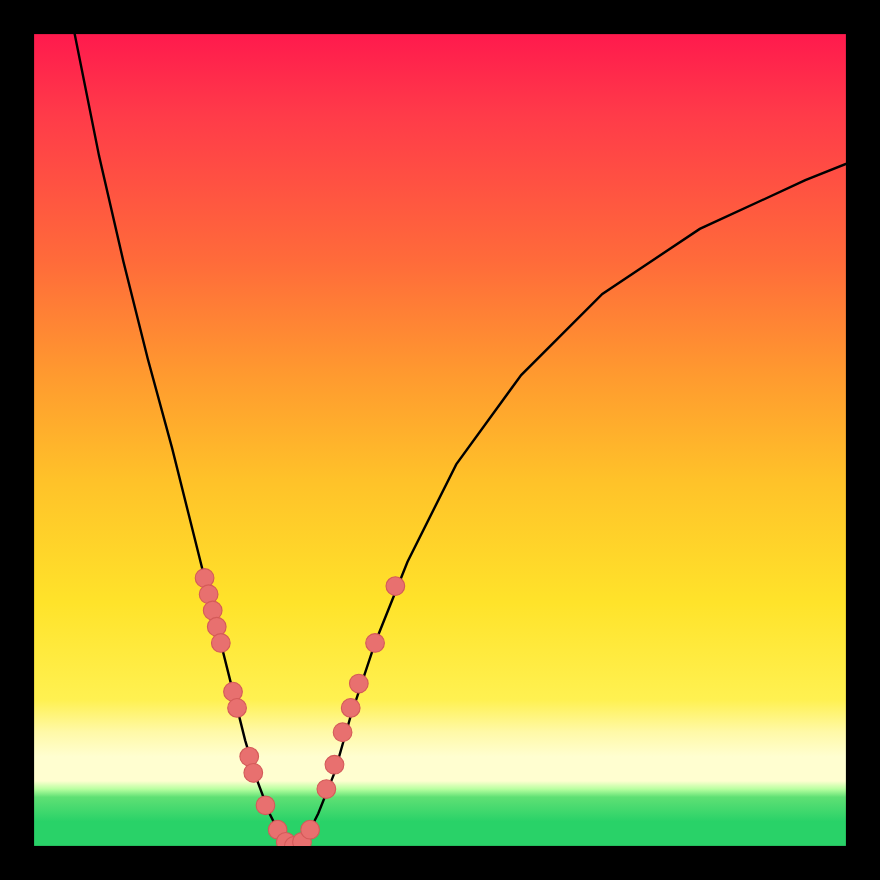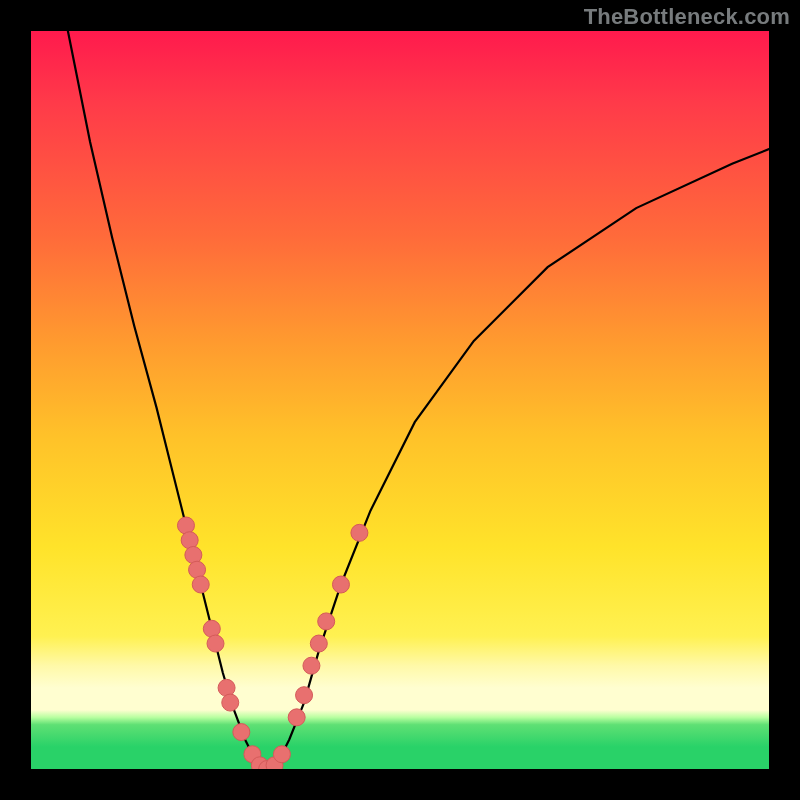--- a/index.html
+++ b/index.html
@@ -68,21 +68,20 @@
     font-weight: 600;
     color: #777b7d;
     letter-spacing: 0.2px;
     user-select: none;
   }
 </style>
 </head>
 <body>
 
 <div class="chart-wrap">
-  <div class="watermark">TheBottleneck.com</div>
   <div class="plot-area">
     <svg class="overlay" viewBox="0 0 738 738">
       <path id="curvePath" class="curve" d="M36.90 0.00 L59.04 110.70 L81.18 206.64 L103.32 295.20 L125.46 376.38 L140.22 435.42 L154.98 494.46 L169.74 553.50 L180.81 597.78 L191.88 642.06 L202.95 678.96 L214.02 708.48 L225.09 730.62 L236.16 738.00 L247.23 730.62 L258.30 708.48 L273.06 671.58 L287.82 619.92 L309.96 553.50 L339.48 479.70 L383.76 391.14 L442.80 309.96 L516.60 236.16 L605.16 177.12 L701.10 132.84 L738.00 118.08"></path>
       <g id="dotsGroup">
           <circle cx="154.98" cy="494.46" r="8.5" class="dot"></circle>
           <circle cx="158.67" cy="509.22" r="8.5" class="dot"></circle>
           <circle cx="162.36" cy="523.98" r="8.5" class="dot"></circle>
           <circle cx="166.05" cy="538.74" r="8.5" class="dot"></circle>
           <circle cx="169.74" cy="553.50" r="8.5" class="dot"></circle>
           <circle cx="180.81" cy="597.78" r="8.5" class="dot"></circle>

